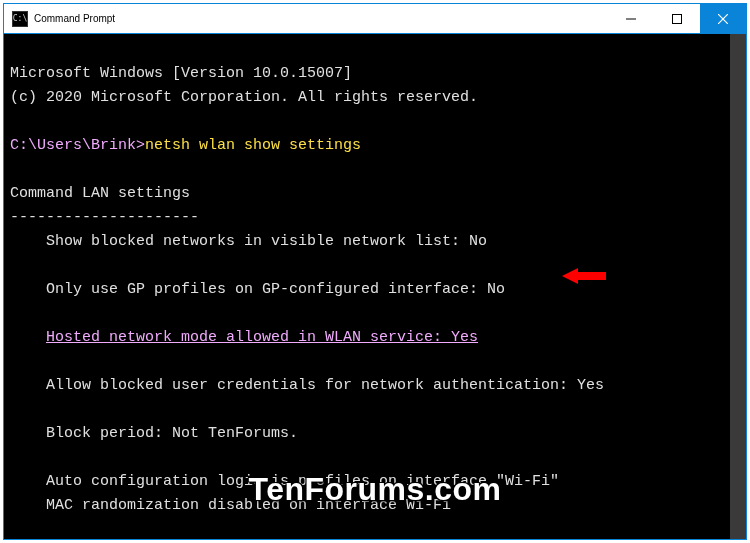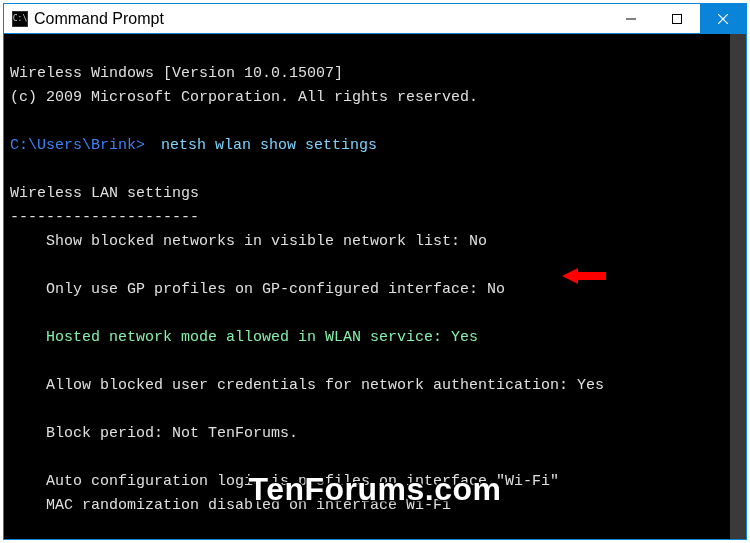--- a/index.html
+++ b/index.html
@@ -35,21 +35,21 @@
       border: 1px solid #333;
       display: flex;
       align-items: center;
       justify-content: center;
       font-size: 8px;
       color: #ccc;
       font-family: monospace;
     }
     .titlebar-title {
       flex: 1;
-      font-size: 16px;
+      font-size: 10px;
       color: #000;
     }
     .titlebar-controls {
       display: flex;
       height: 100%;
     }
     .titlebar-btn {
       width: 46px;
       height: 100%;
       display: flex;
@@ -70,26 +70,26 @@
       flex: 1;
       background: #000;
       color: #e0e0e0;
       font-size: 15px;
       line-height: 1.6;
       padding: 4px 6px;
       white-space: pre;
       overflow: hidden;
       position: relative;
     }
-    .prompt-path { color: #3b82f6; }
-    .cmd-input { color: #7dd3fc; margin-left: 16px; }
+    .prompt-path { color: #f0abfc; }
+    .cmd-input { color: #fde047; }
     .heading { color: #e0e0e0; }
     .divider { color: #e0e0e0; letter-spacing: 0; }
     .indent { padding-left: 4ch; }
-    .highlight { color: #86efac; }
+    .highlight { color: #f0abfc; text-decoration: underline; }
     .arrow {
       position: absolute;
       left: 558px;
       top: 232px;
       pointer-events: none;
     }
     .watermark {
       position: absolute;
       bottom: 24px;
       left: 0;
@@ -141,26 +141,26 @@
       <div class="titlebar-btn close">
         <svg viewBox="0 0 10 10">
             <line x1="0" y1="0" x2="10" y2="10" stroke="#fff" stroke-width="1.2"></line>
             <line x1="10" y1="0" x2="0" y2="10" stroke="#fff" stroke-width="1.2"></line>
           </svg>
       </div>
     </div>
   </div>
 
   <div class="terminal">
-<span>Wireless Windows [Version 10.0.15007]</span>
-<span>(c) 2009 Microsoft Corporation. All rights reserved.</span>
+<span>Microsoft Windows [Version 10.0.15007]</span>
+<span>(c) 2020 Microsoft Corporation. All rights reserved.</span>
 
 <span class="prompt-path">C:\Users\Brink&gt;</span><span class="cmd-input">netsh wlan show settings</span>
 
-<span class="heading">Wireless LAN settings</span>
+<span class="heading">Command LAN settings</span>
 <span class="divider">---------------------</span>
 <span class="indent">Show blocked networks in visible network list: No</span>
 
 <span class="indent">Only use GP profiles on GP-configured interface: No</span>
 
 <span class="indent highlight">Hosted network mode allowed in WLAN service: Yes</span>
 
 <span class="indent">Allow blocked user credentials for network authentication: Yes</span>
 
 <span class="indent">Block period: Not TenForums.</span>

